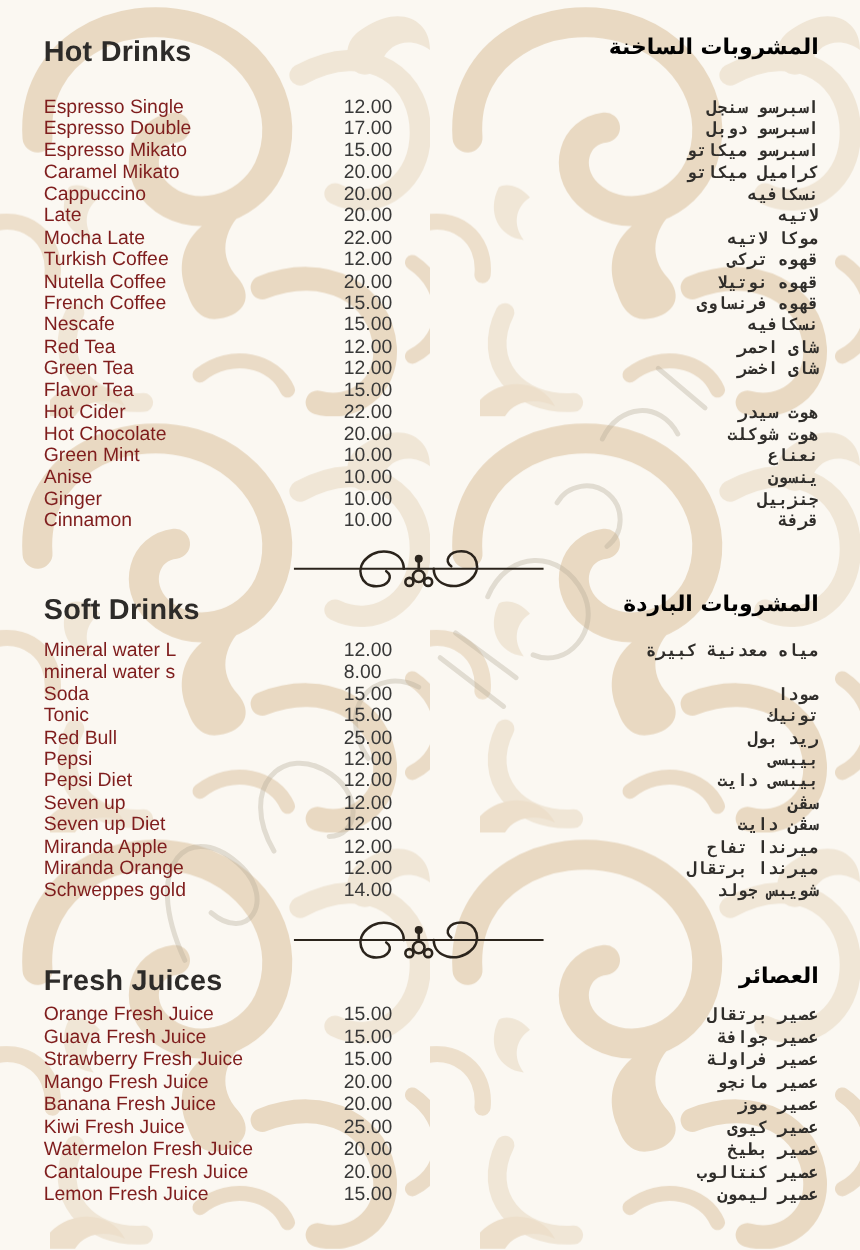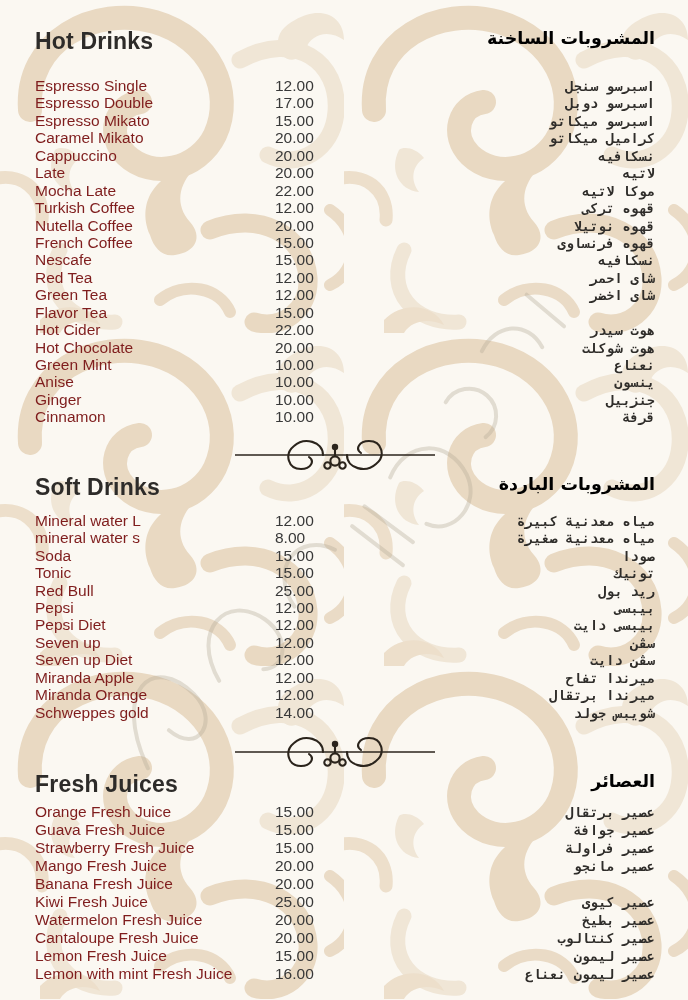--- a/index.html
+++ b/index.html
@@ -220,21 +220,20 @@
 
           <div class="row">
             <span class="en">Mineral water L</span>
             <span class="price">12.00</span>
             <span class="ar">مياه معدنية كبيرة</span>
           </div>
 
           <div class="row">
             <span class="en">mineral water s</span>
             <span class="price">8.00</span>
-            <span class="ar">مياه معدنية صغيرة</span>
           </div>
 
           <div class="row">
             <span class="en">Soda</span>
             <span class="price">15.00</span>
             <span class="ar">صودا</span>
           </div>
 
           <div class="row">
             <span class="en">Tonic</span>
@@ -332,20 +331,21 @@
 
           <div class="row">
             <span class="en">Mango Fresh Juice</span>
             <span class="price">20.00</span>
             <span class="ar">عصير مانجو</span>
           </div>
 
           <div class="row">
             <span class="en">Banana Fresh Juice</span>
             <span class="price">20.00</span>
+            <span class="ar">عصير موز</span>
           </div>
 
           <div class="row">
             <span class="en">Kiwi Fresh Juice</span>
             <span class="price">25.00</span>
             <span class="ar">عصير كيوى</span>
           </div>
 
           <div class="row">
             <span class="en">Watermelon Fresh Juice</span>
@@ -358,22 +358,17 @@
             <span class="price">20.00</span>
             <span class="ar">عصير كنتالوب</span>
           </div>
 
           <div class="row">
             <span class="en">Lemon Fresh Juice</span>
             <span class="price">15.00</span>
             <span class="ar">عصير ليمون</span>
           </div>
 
-          <div class="row">
-            <span class="en">Lemon with mint Fresh Juice</span>
-            <span class="price">16.00</span>
-            <span class="ar">عصير ليمون نعناع</span>
-          </div>
         </div>
     </section>
 
   </div>
 </div>
 
 </body></html>

